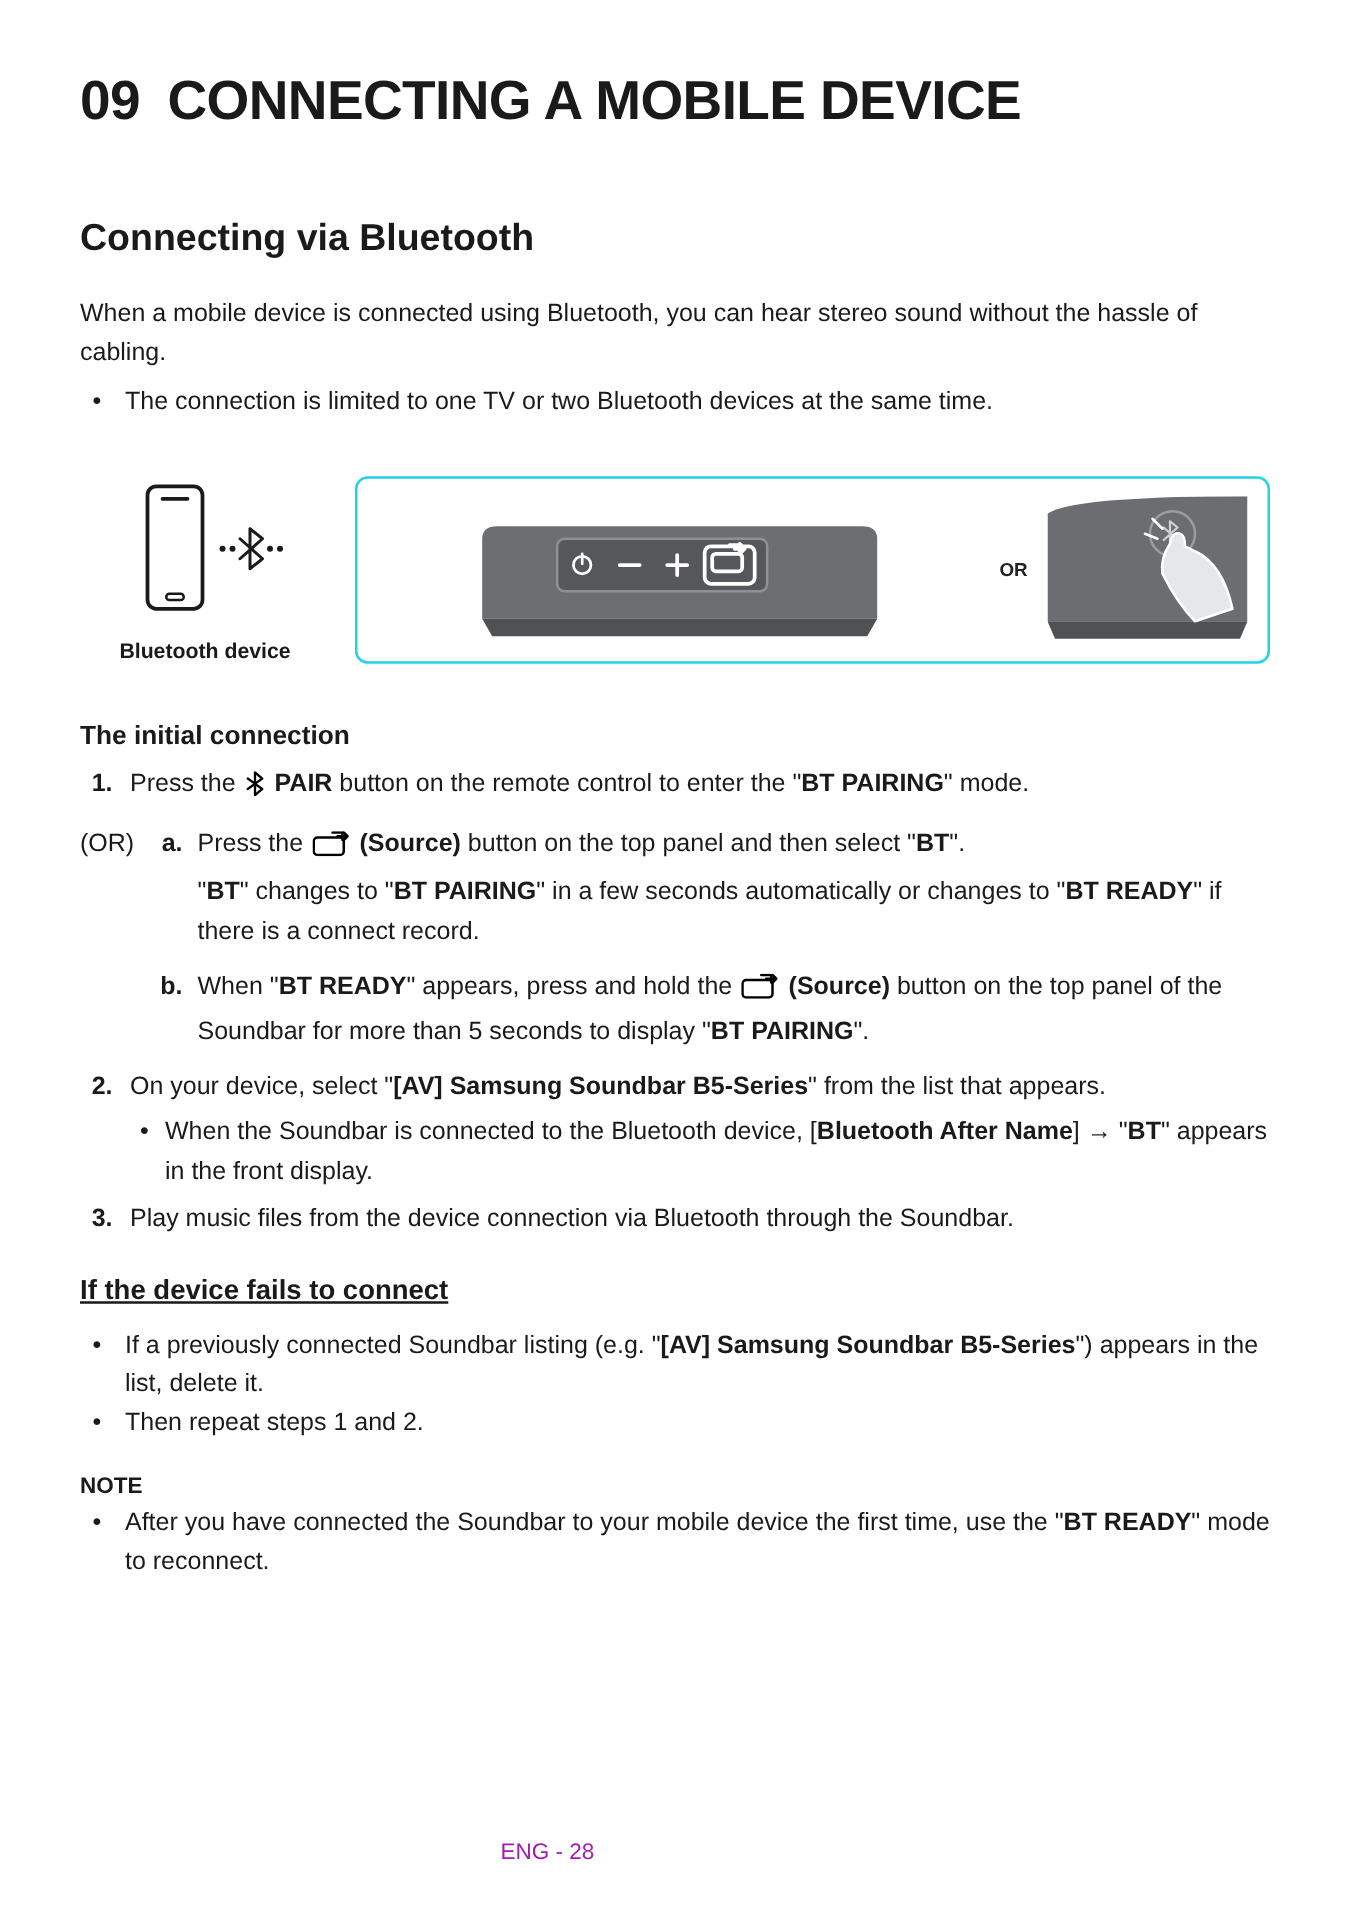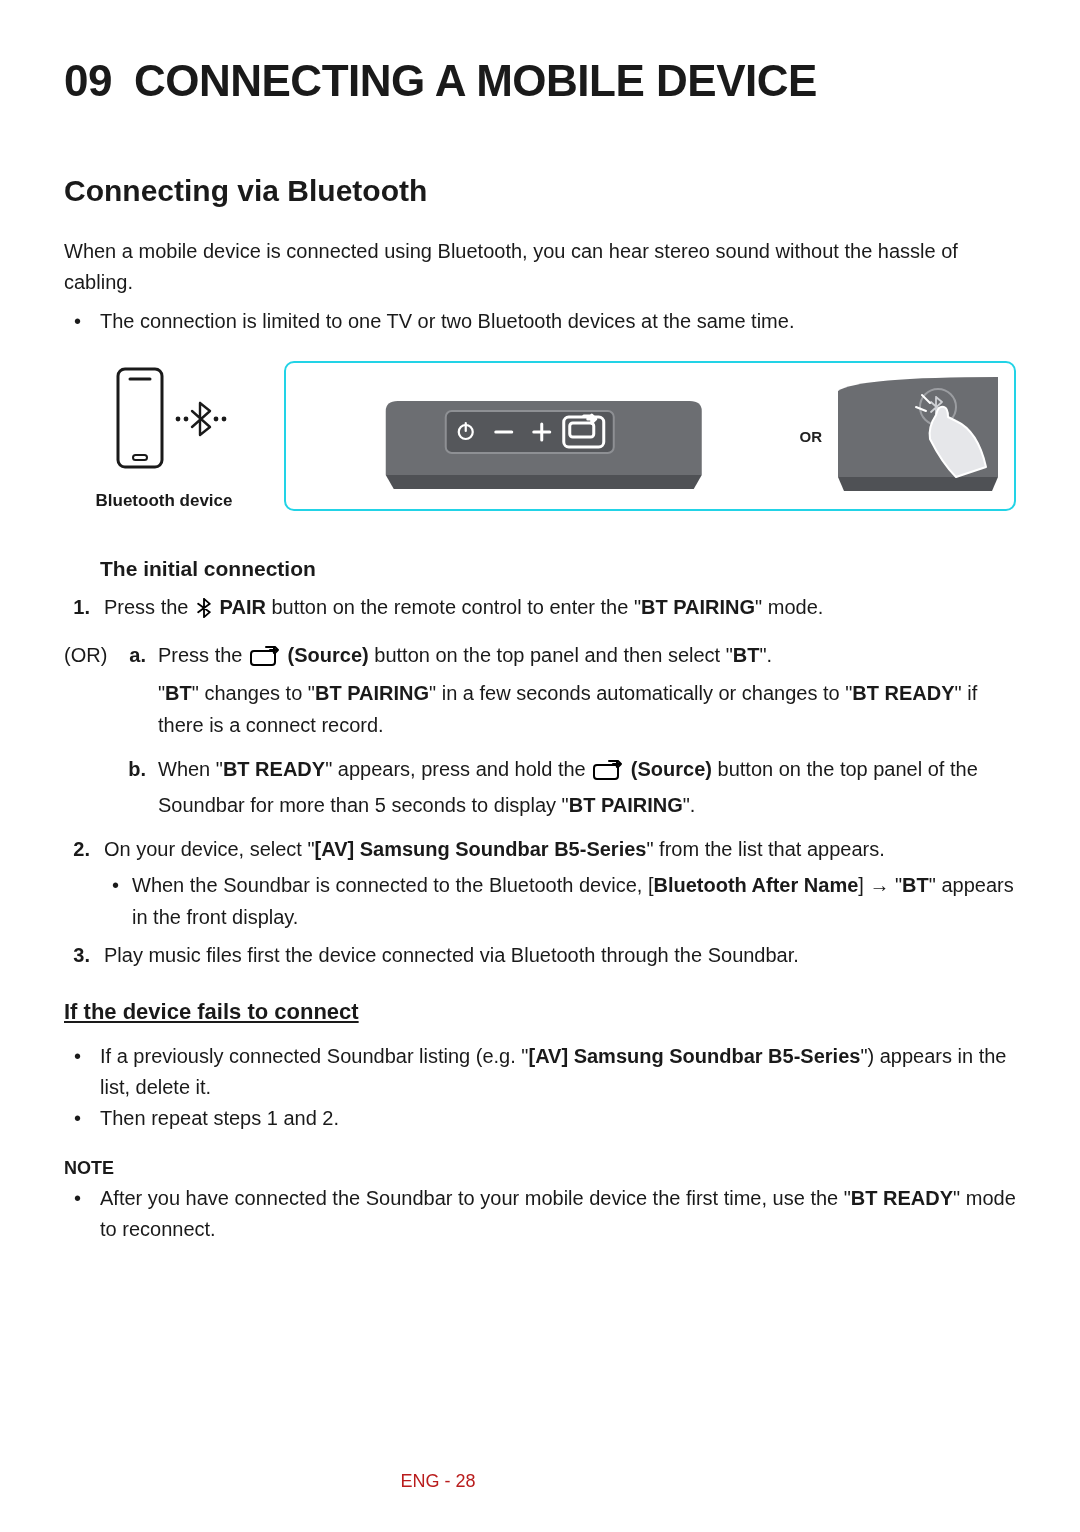--- a/index.html
+++ b/index.html
@@ -9,44 +9,44 @@
   .h1 .num { margin-right: 22px; }
   .h2 { font-size: 30px; font-weight: 700; margin-bottom: 28px; }
   .intro { font-size: 20px; line-height: 1.55; margin-bottom: 8px; }
   ul.bullets { list-style: none; padding-left: 28px; }
   ul.bullets > li { position: relative; font-size: 20px; line-height: 1.55; padding-left: 8px; }
   ul.bullets > li::before { content: "•"; position: absolute; left: -18px; top: 0; font-size: 20px; }
   .diagram-row { display: flex; align-items: stretch; gap: 20px; margin: 24px 0 46px 0; }
   .phone-col { width: 200px; display: flex; flex-direction: column; align-items: center; justify-content: flex-end; }
   .phone-svg { width: 160px; height: 120px; }
   .phone-label { font-size: 17px; font-weight: 700; margin-top: 8px; }
-  .soundbar-box { border: 2px solid #22d3e6; border-radius: 10px; flex: 1; display: flex; align-items: center; gap: 14px; padding: 14px 16px; }
+  .soundbar-box { border: 2px solid #22d3e6; border-radius: 10px; flex: 1; display: flex; align-items: center; gap: 14px; padding: 14px 16px; margin-top: 20px; }
   .soundbar-svg { flex: 1; height: 118px; width: 100%; }
   .or { font-size: 15px; font-weight: 700; color: #222; margin-right: 2px; }
   .touch-svg { width: 160px; height: 118px; flex: 0 0 160px; }
-  .h3 { font-size: 21px; font-weight: 700; margin-bottom: 10px; margin-left: 36px; }
+  .h3 { font-size: 21px; font-weight: 700; margin-bottom: 10px; }
   .h3-u { font-size: 22px; font-weight: 700; text-decoration: underline; margin: 28px 0 16px 0; }
   .steps { font-size: 20px; line-height: 1.6; }
   .num-row { display: flex; gap: 14px; margin-bottom: 6px; }
   .num-label { width: 26px; text-align: right; font-weight: 700; flex: 0 0 26px; }
   .num-body { flex: 1; }
   .orlbl { width: 46px; flex: 0 0 46px; font-weight: 400; font-size: 20px; margin-top: 2px; }
   .sub-row { display: flex; gap: 12px; margin-top: 2px; }
   .sub-label { width: 22px; flex: 0 0 22px; text-align: right; font-weight: 700; }
   .sub-body { flex: 1; }
   .sub-body .line2 { margin-top: 2px; }
   .inline-icon { display: inline-block; vertical-align: -4px; margin: 0 2px; }
   .inline-icon svg { width: 22px; height: 22px; }
   .inline-icon.bt svg { width: 16px; height: 20px; }
   .inline-icon.src svg { width: 30px; height: 20px; }
   .bullets-nested { list-style: none; padding-left: 28px; margin-top: 4px; }
   .bullets-nested > li { position: relative; font-size: 20px; line-height: 1.6; }
   .bullets-nested > li::before { content: "•"; position: absolute; left: -20px; }
   .note-label { font-size: 18px; font-weight: 700; margin: 24px 0 4px 0; }
-  .footer { position: absolute; bottom: 40px; left: 0; width: 876px; text-align: center; font-size: 18px; color: #b91c1c; }
+  .footer { position: absolute; bottom: 40px; left: 0; width: 876px; text-align: center; font-size: 18px; color: #a21caf; }
   b { font-weight: 700; }
 </style>
 </head>
 <body>
 
 <div class="page">
 
   <div class="h1">
     <span class="num">09</span><span>CONNECTING A MOBILE DEVICE</span>
   </div>
@@ -187,21 +187,21 @@
         <ul class="bullets-nested">
           <li>
             <span>When the Soundbar is connected to the Bluetooth device, [</span><b>Bluetooth After Name</b><span>] → "</span><b>BT</b><span>" appears in the front display.</span>
           </li>
         </ul>
       </div>
     </div>
 
     <div class="num-row" style="margin-top:4px">
       <div class="num-label">3.</div>
-      <div class="num-body">Play music files first the device connected via Bluetooth through the Soundbar.</div>
+      <div class="num-body">Play music files from the device connection via Bluetooth through the Soundbar.</div>
     </div>
 
   </div>
 
   <div class="h3-u">If the device fails to connect</div>
   <ul class="bullets">
     <li>
       <span>If a previously connected Soundbar listing (e.g. "</span><b>[AV] Samsung Soundbar B5-Series</b><span>") appears in the list, delete it.</span>
     </li>
     <li>Then repeat steps 1 and 2.</li>

